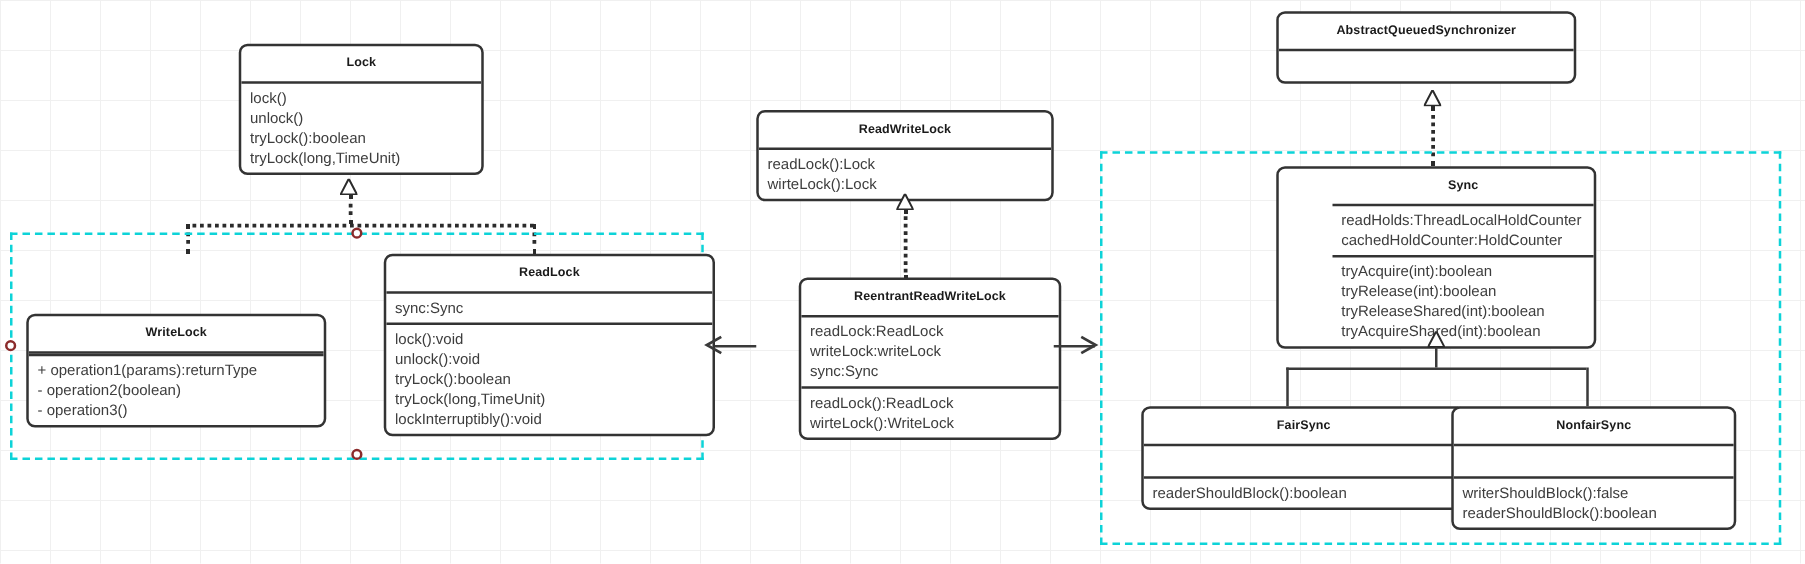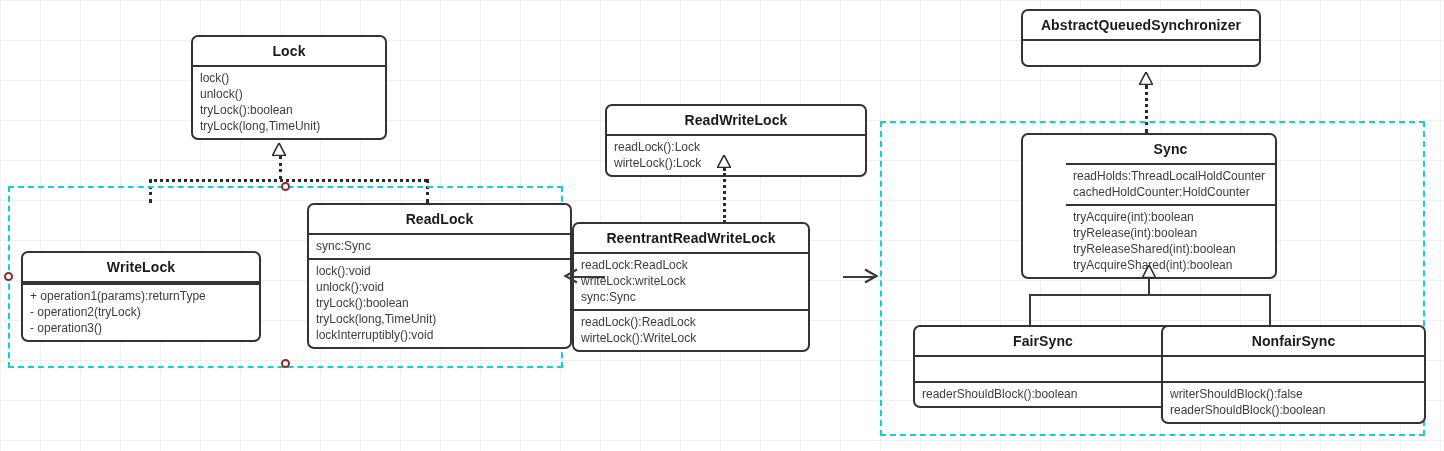--- a/index.html
+++ b/index.html
@@ -24,21 +24,21 @@
   .uml {
     position: absolute;
     background: #ffffff;
     border: 2px solid #333333;
     border-radius: 7px;
     overflow: hidden;
   }
   .uml .title {
     text-align: center;
     font-weight: bold;
-    font-size: 14px;
+    font-size: 10px;
     color: #1a1a1a;
     padding: 6px 4px 6px 4px;
     letter-spacing: .1px;
     line-height: 16px;
   }
   .uml .sep {
     height: 0;
     border-top: 2px solid #333333;
   }
   .uml .compartment {
@@ -113,56 +113,56 @@
   <div class="handle" style="left:281px; top:359px;"></div>
   <div class="handle" style="left:4px; top:272px;"></div>
   <div class="handle" style="left:559px; top:272px;"></div>
 
   <div class="uml" style="left:21px; top:203px; width:240px;margin-top:48px;">
     <div class="title">WriteLock</div>
     <div class="sep"></div>
     <div class="sep"></div>
     <div class="compartment">
       <div class="row">+ operation1(params):returnType</div>
-      <div class="row">- operation2(tryLock)</div>
+      <div class="row">- operation2(boolean)</div>
       <div class="row">- operation3()</div>
     </div>
   </div>
 
   <div class="uml" style="left:307px; top:203px; width:265px;">
     <div class="title">ReadLock</div>
     <div class="sep"></div>
     <div class="compartment">
       <div class="row">sync:Sync</div>
     </div>
     <div class="sep"></div>
     <div class="compartment">
       <div class="row">lock():void</div>
       <div class="row">unlock():void</div>
       <div class="row">tryLock():boolean</div>
       <div class="row">tryLock(long,TimeUnit)</div>
       <div class="row">lockInterruptibly():void</div>
     </div>
   </div>
 
-  <div class="uml" style="left:605px; top:88px; width:262px;margin-top:16px;">
+  <div class="uml" style="left:605px; top:88px; width:238px;">
     <div class="title">ReadWriteLock</div>
     <div class="sep"></div>
     <div class="compartment">
       <div class="row">readLock():Lock</div>
       <div class="row">wirteLock():Lock</div>
     </div>
   </div>
 
   <div class="dot-v" style="left:723px; top:168px; height:55px;"></div>
   <svg class="tri-outline" style="left:717px; top:155px;" viewBox="0 0 14 13">
     <polygon points="7,0 13.5,12.5 0.5,12.5" fill="#ffffff" stroke="#2b2b2b" stroke-width="1.6"></polygon>
   </svg>
 
-  <div class="uml" style="left:572px; top:222px; width:238px;">
+  <div class="uml" style="left:639px; top:222px; width:210px;">
     <div class="title">ReentrantReadWriteLock</div>
     <div class="sep"></div>
     <div class="compartment">
       <div class="row">readLock:ReadLock</div>
       <div class="row">writeLock:writeLock</div>
       <div class="row">sync:Sync</div>
     </div>
     <div class="sep"></div>
     <div class="compartment">
       <div class="row">readLock():ReadLock</div>
@@ -220,21 +220,21 @@
   <div class="uml" style="left:913px; top:325px; width:260px;">
     <div class="title">FairSync</div>
     <div class="sep"></div>
     <div class="compartment empty"></div>
     <div class="sep"></div>
     <div class="compartment">
       <div class="row">readerShouldBlock():boolean</div>
     </div>
   </div>
 
-  <div class="uml" style="left:1161px; top:325px; width:265px;">
+  <div class="uml" style="left:1161px; top:325px; width:228px;">
     <div class="title">NonfairSync</div>
     <div class="sep"></div>
     <div class="compartment empty"></div>
     <div class="sep"></div>
     <div class="compartment">
       <div class="row">writerShouldBlock():false</div>
       <div class="row">readerShouldBlock():boolean</div>
     </div>
   </div>
 

